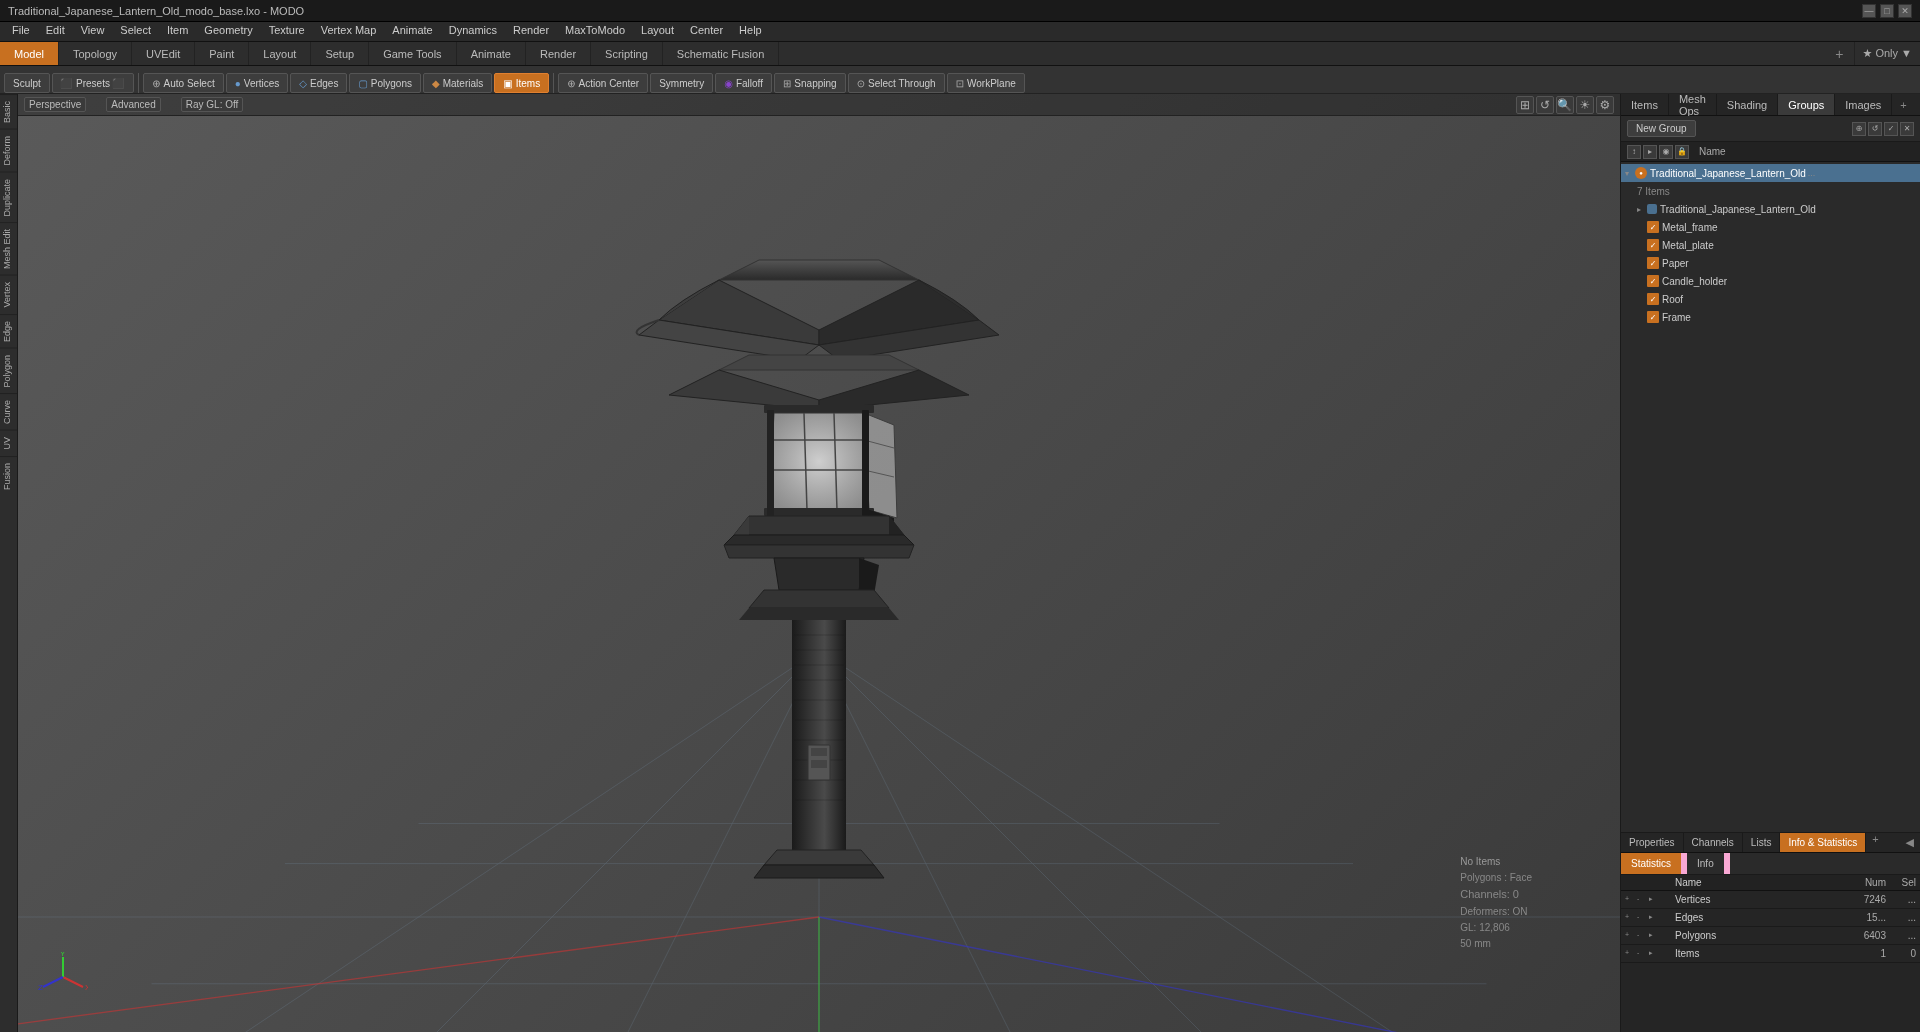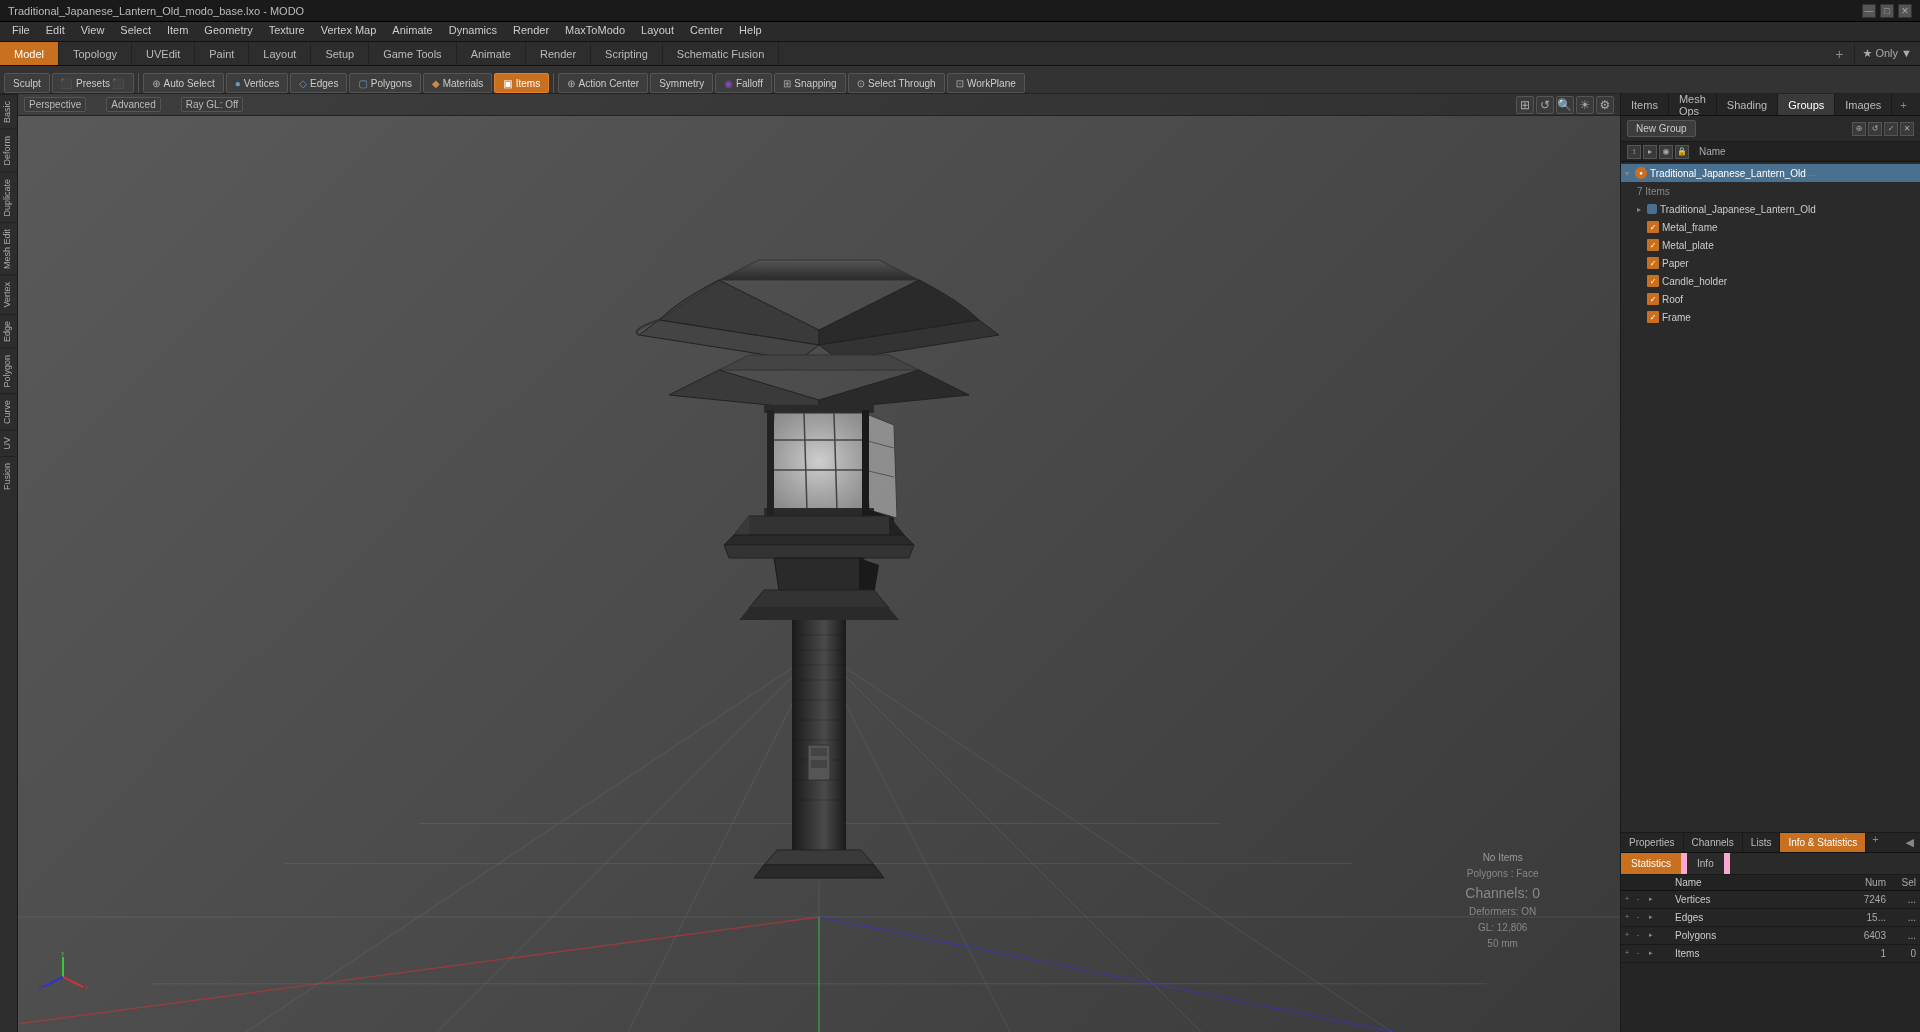--- a/index.html
+++ b/index.html
@@ -195,24 +195,24 @@
       left: 50%;
       transform: translate(-50%, -55%);
       width: 420px;
       height: 680px;
     }
 
     
     #viewport-info {
       position: absolute;
       bottom: 80px;
-      right: 80px;
+      right: 88px;
       font-size: 10px;
       color: #999;
-      text-align: center;
+      text-align: left;
       line-height: 1.6;
     }
 
     
     #right-panel {
       width: 300px;
       background: #2d2d2d;
       border-left: 1px solid #1a1a1a;
       display: flex;
       flex-direction: column;
@@ -668,21 +668,21 @@
           <line x1="25" y1="25" x2="25" y2="5" stroke="#33cc33" stroke-width="2"></line>
           <text x="22" y="4" font-size="8" fill="#33cc33">Y</text>
           <line x1="25" y1="25" x2="5" y2="35" stroke="#3333cc" stroke-width="2"></line>
           <text x="0" y="38" font-size="8" fill="#3333cc">Z</text>
         </svg>
       </div>
 
       <div id="viewport-info">
         <div style="color:#999">No Items</div>
         <div style="color:#888;font-size:10px">Polygons : Face</div>
-        <div style="color:#888;font-size:14px">Channels: 0</div>
+        <div style="color:#888;font-size:11px">Channels: 0</div>
         <div style="color:#888;font-size:10px">Deformers: ON</div>
         <div style="color:#888;font-size:10px">GL: 12,806</div>
         <div style="color:#888;font-size:10px">50 mm</div>
       </div>
     </div>
   </div>
 
   <div id="right-panel">
 
     <div id="right-panel-tabs">

